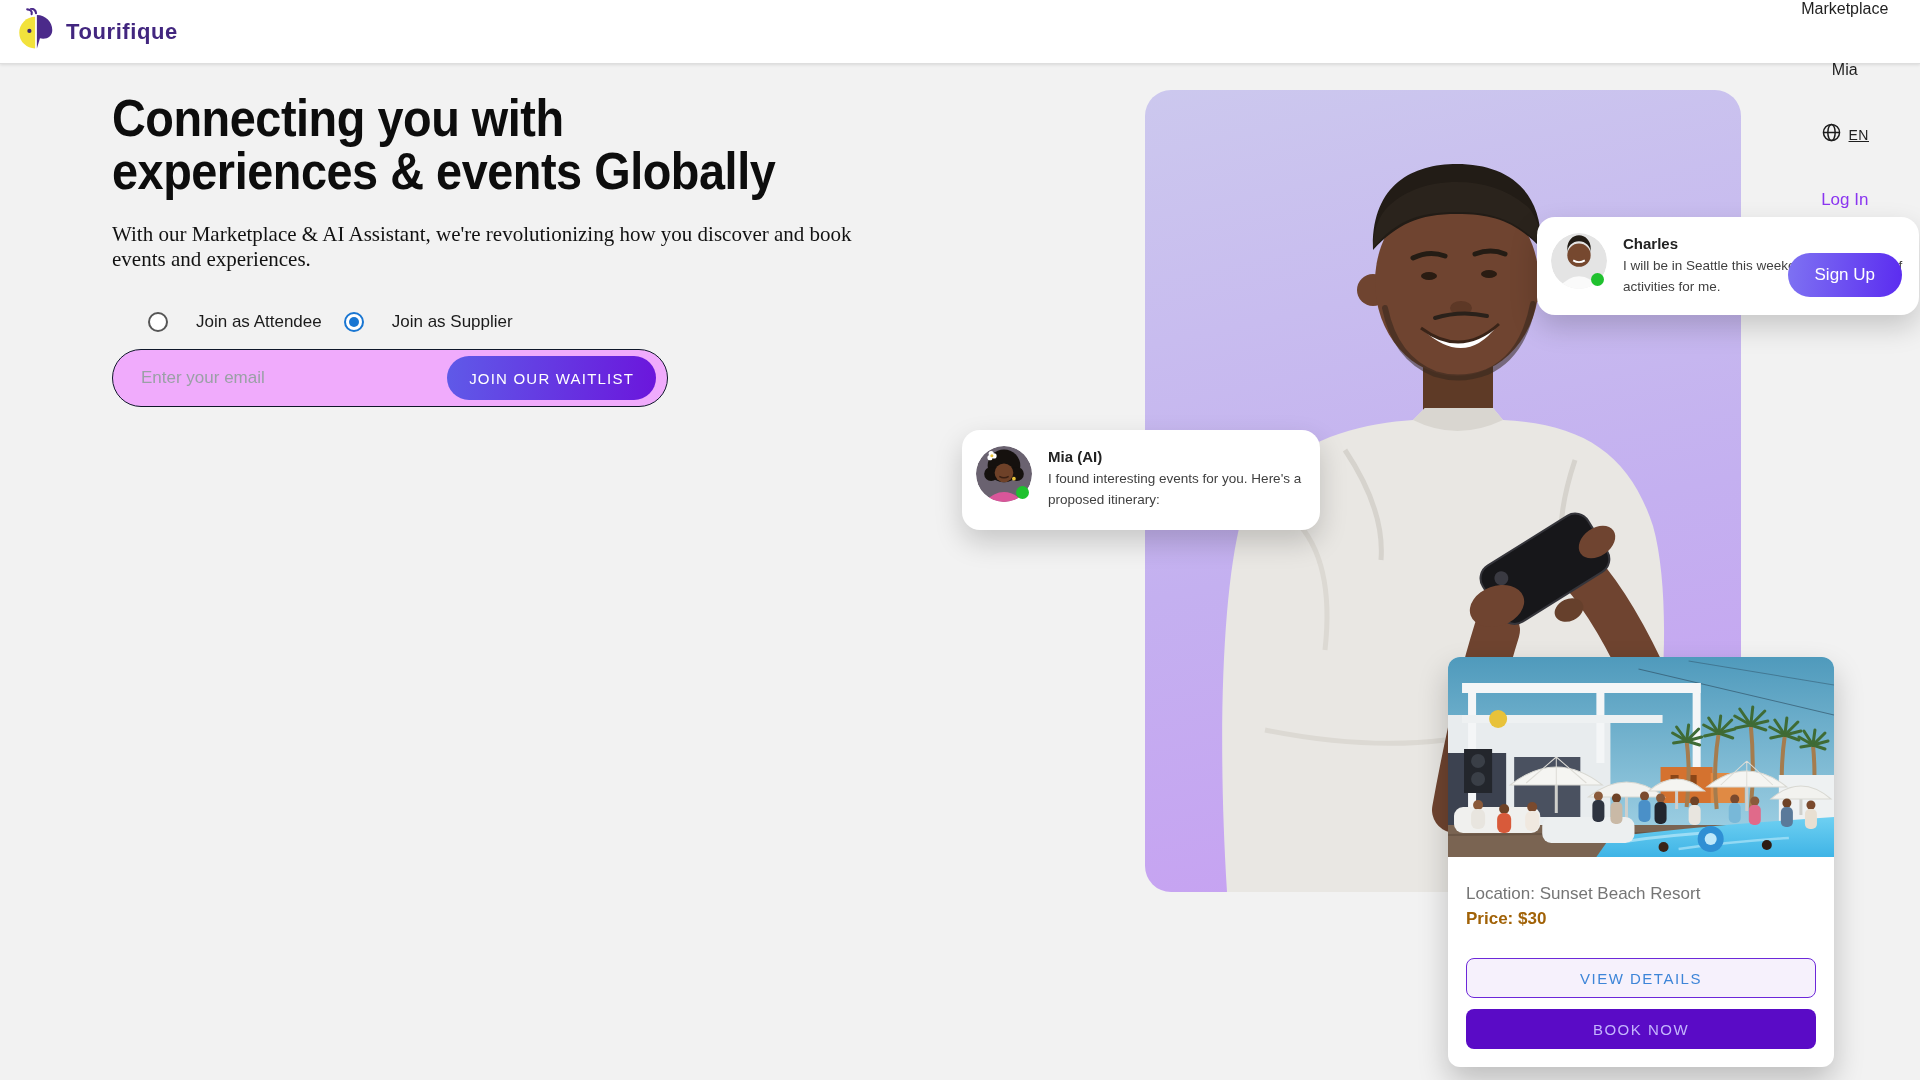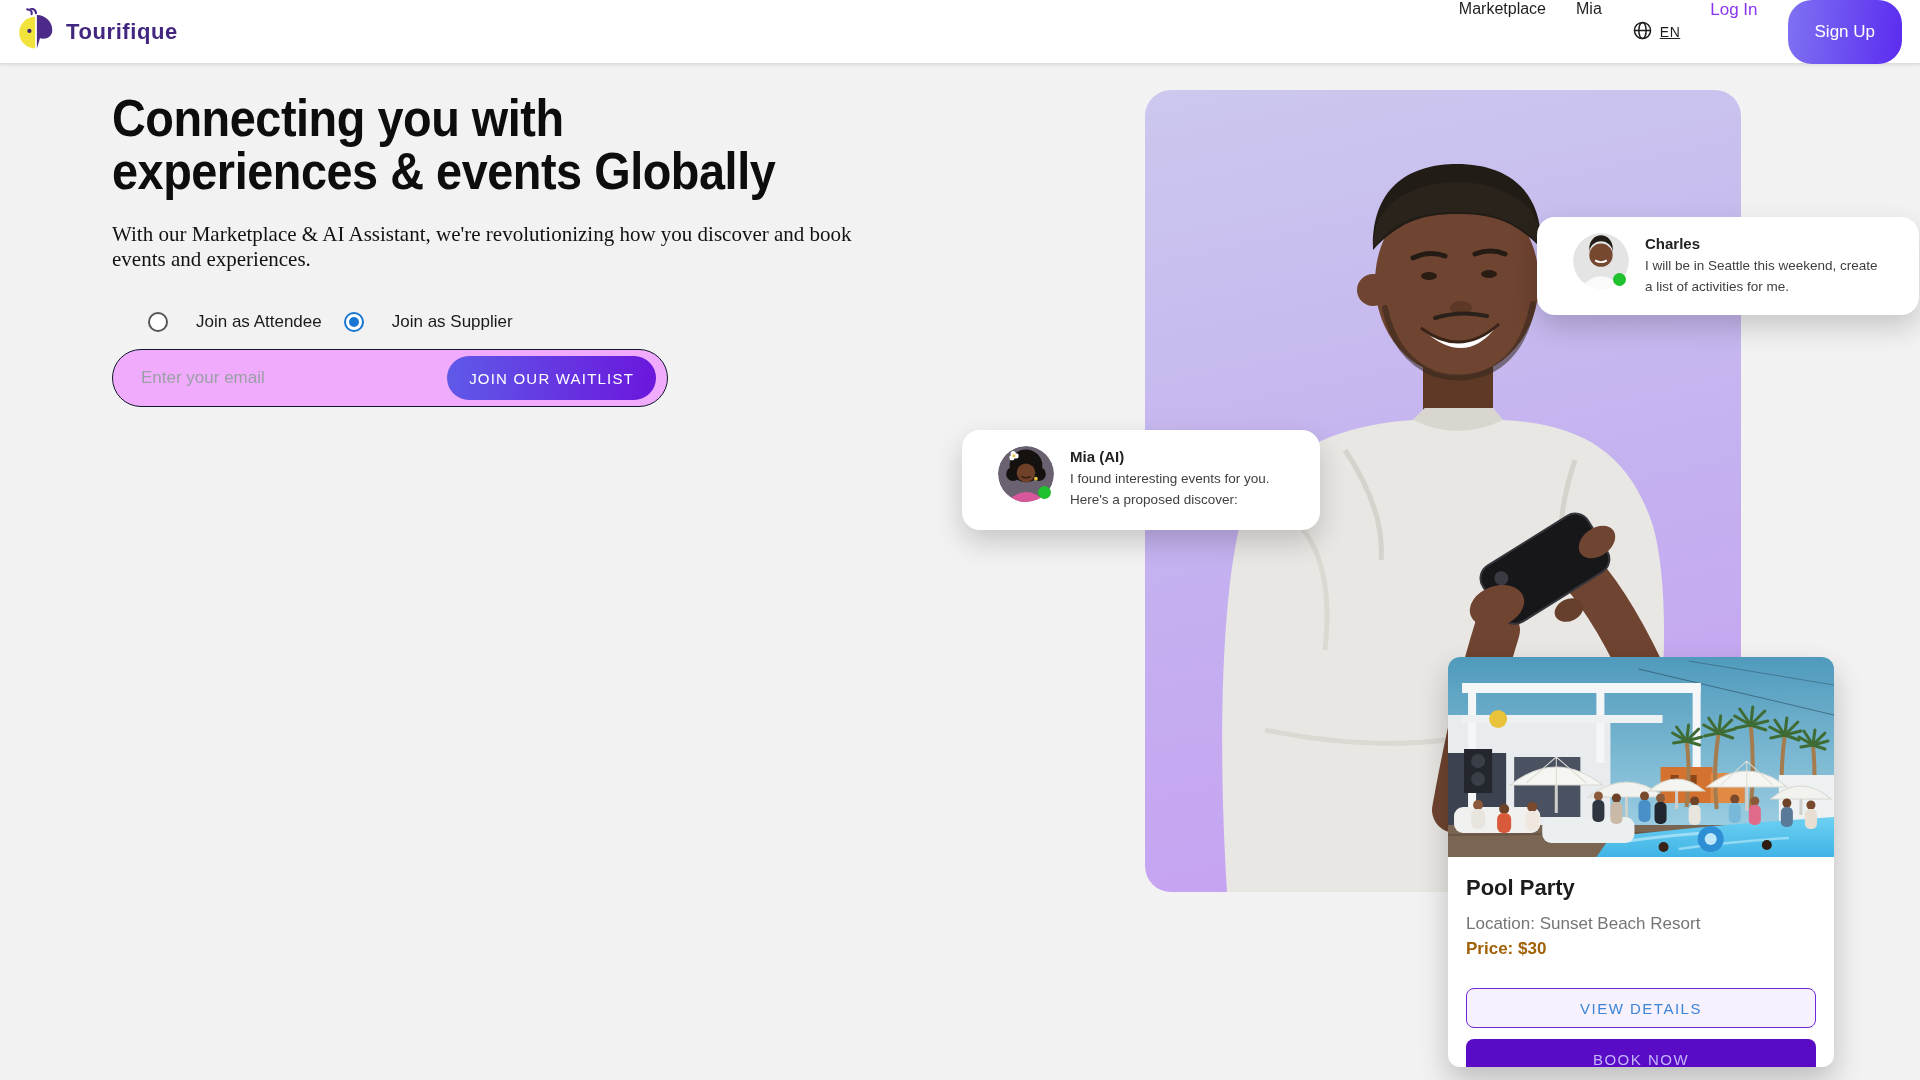--- a/index.html
+++ b/index.html
@@ -5,21 +5,21 @@
   * { margin:0; padding:0; box-sizing:border-box; }
   html,body { width:1920px; height:1080px; overflow:hidden; background:#f2f2f2;
               font-family:"Liberation Sans", sans-serif; }
   .page { position:relative; width:1792px; height:1080px; background:#f2f2f2; }
 
   
   .navbar { position:absolute; left:0; top:0; width:1920px; height:64px; background:#ffffff;
             border-bottom:1px solid #dedede; box-shadow:0 1px 3px rgba(0,0,0,.10); z-index:40; }
   .logo { position:absolute; left:14px; top:8px; display:flex; align-items:center; gap:8px; }
   .logo-text { font-size:22px; font-weight:700; color:#42267f; letter-spacing:.6px; }
-  .nav-right { position:absolute; right:18px; top:0; height:64px; display:flex; gap:30px; }
+  .nav-right { position:absolute; right:18px; top:0; height:64px; display:flex; align-items:center; gap:43px;flex-direction:column; }
   .nav-link { font-size:16px; color:#1f1f1f; cursor:pointer; }
   .lang-group { display:flex; align-items:center; gap:7px; cursor:pointer; }
   .lang-label { font-size:14px; color:#1f1f1f; letter-spacing:.5px;text-decoration:underline; }
   .login-link { font-size:17px; color:#8a35f0; cursor:pointer; }
   .signup-btn { background:linear-gradient(95deg,#7e72f2 0%,#5b2cf0 100%); color:#fff; font-size:17px;
                 border:none; border-radius:24px; padding:12px 27px; cursor:pointer; }
 
   
   .hero-title { position:absolute; left:112px; top:92px; font-weight:700; font-size:52px;
                 line-height:1.02; color:#0d0d0d; letter-spacing:-.5px;
@@ -44,21 +44,21 @@
                   background:linear-gradient(95deg,#5f5ae8 0%,#6b16dc 100%); color:#fff; font-size:15px;
                   letter-spacing:1.2px; cursor:pointer; white-space:nowrap; }
 
   
   .hero-visual { position:absolute; left:1145px; top:90px; width:596px; height:802px; border-radius:26px;
                  overflow:hidden; background:linear-gradient(168deg,#ccc8ee 0%,#c4b0f0 55%,#c79ff2 100%); }
   .hero-visual svg { display:block; width:100%; height:100%; }
 
   
   .chat-card { position:absolute; background:#fff; border-radius:18px;
-               box-shadow:0 12px 28px rgba(0,0,0,.18); display:flex; gap:16px; padding:16px 36px; z-index:30; }
+               box-shadow:0 12px 28px rgba(0,0,0,.18); display:flex; gap:16px; padding:16px 14px; z-index:30; }
   .chat-charles { left:1537px; top:217px; width:382px; height:98px; }
   .chat-mia { left:962px; top:430px; width:358px; height:100px; }
   .avatar-wrap { position:relative; width:56px; height:56px; flex:0 0 56px; }
   .avatar-wrap svg { width:56px; height:56px; border-radius:50%; display:block; }
   .status-dot { position:absolute; right:3px; bottom:3px; width:13px; height:13px; border-radius:50%;
                 background:#1fc12e; }
   .chat-name { font-size:15px; font-weight:700; color:#222; margin-top:2px; }
   .chat-msg { font-size:13.5px; color:#3f3f3f; line-height:1.55; margin-top:4px; }
 
   
@@ -214,21 +214,21 @@
         <circle cx="12" cy="10" r="2.2" fill="#fff"></circle>
           <circle cx="15.5" cy="8.5" r="2.2" fill="#fff"></circle>
         <circle cx="13" cy="6.5" r="2.2" fill="#fff"></circle>
           <circle cx="13.6" cy="8.4" r="1.3" fill="#e8c23a"></circle>
         <circle cx="32.5" cy="28" r="1.6" fill="#e8c23a"></circle>
       </svg>
       <span class="status-dot"></span>
     </div>
     <div>
       <div class="chat-name">Mia (AI)</div>
-      <div class="chat-msg">I found interesting events for you. Here's a proposed discover:</div>
+      <div class="chat-msg">I found interesting events for you. Here's a proposed itinerary:</div>
     </div>
   </div>
 
   <div class="event-card">
     <svg class="event-img" viewBox="0 0 385 200" preserveAspectRatio="none">
       <defs>
         <linearGradient id="sky" x1="0" y1="0" x2="0" y2="1">
           <stop offset="0" stop-color="#4f9abc"></stop>
             <stop offset="1" stop-color="#a8d6e8"></stop>
         </linearGradient>
@@ -400,21 +400,20 @@
             <circle cx="0" cy="-10" r="4.5" fill="#6e4226"></circle>
             <rect x="-6" y="-6" width="12" height="20" rx="5" fill="#5a7a9a"></rect>
           </g>
         <g transform="translate(362,158)">
             <circle cx="0" cy="-10" r="4.5" fill="#7a4a2e"></circle>
             <rect x="-6" y="-6" width="12" height="20" rx="5" fill="#e8dfd2"></rect>
           </g>
       </g>
     </svg>
     <div class="event-body">
-      <div class="event-title">Pool Party</div>
       <div class="event-location">Location: Sunset Beach Resort</div>
       <div class="event-price">Price: $30</div>
       <button class="view-details-btn">VIEW DETAILS</button>
       <button class="book-now-btn">BOOK NOW</button>
     </div>
   </div>
 
 </div>
 
 </body></html>

